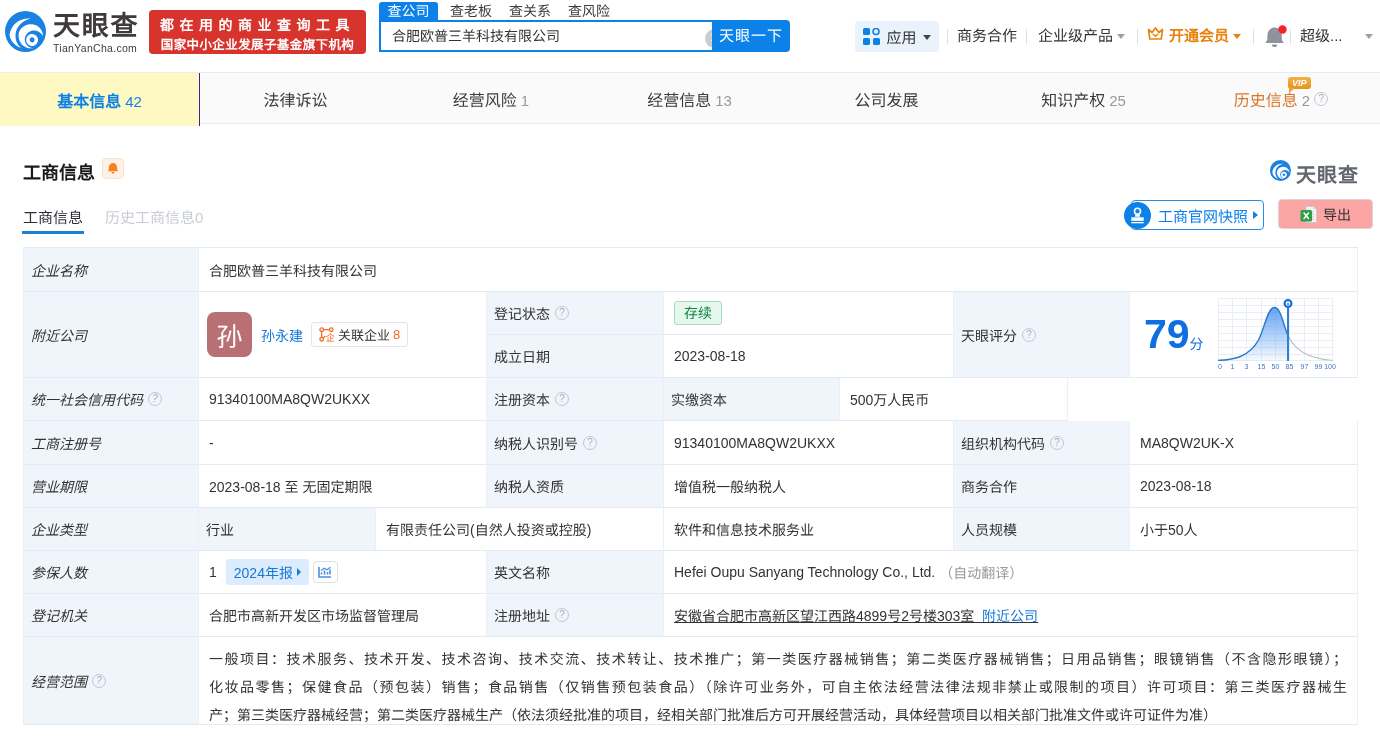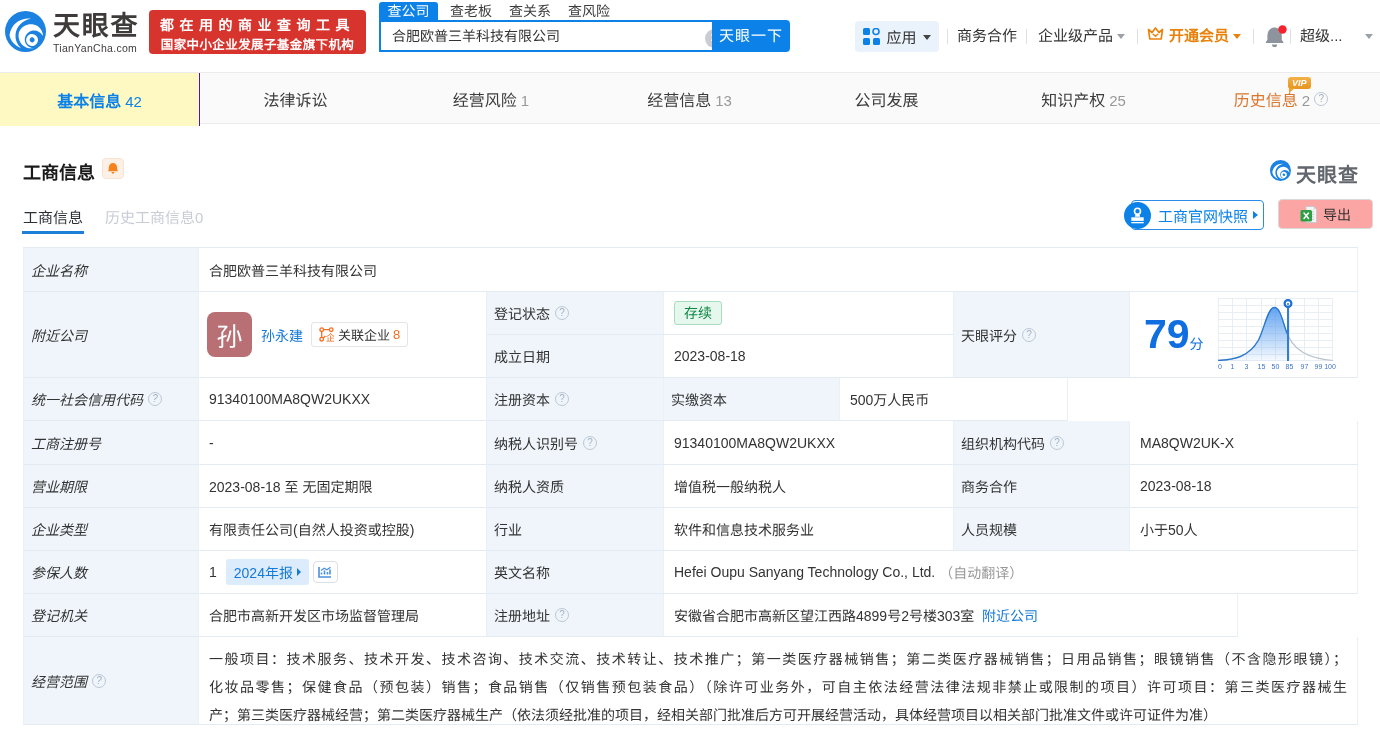--- a/index.html
+++ b/index.html
@@ -267,22 +267,22 @@
     <div class="cell lbl w1 h1">营业期限</div>
     <div class="cell val w2 h1">2023-08-18 至 无固定期限</div>
     <div class="cell lbl w3 h1">纳税人资质</div>
     <div class="cell val w4 h1">增值税一般纳税人</div>
     <div class="cell lbl w5 h1">商务合作</div>
     <div class="cell val w6 h1">2023-08-18</div>
   </div>
 
   <div class="row">
     <div class="cell lbl w1 h1">企业类型</div>
+    <div class="cell lbl w3 h1">行业</div>
     <div class="cell val w2 h1">有限责任公司(自然人投资或控股)</div>
-    <div class="cell lbl w3 h1">行业</div>
     <div class="cell val w4 h1">软件和信息技术服务业</div>
     <div class="cell lbl w5 h1">人员规模</div>
     <div class="cell val w6 h1">小于50人</div>
   </div>
 
   <div class="row">
     <div class="cell lbl w1 h1">参保人数</div>
     <div class="cell val w2 h1">1
       <span style="margin-left:9px;height:26px;background:#ddecfc;border-radius:3px;display:flex;align-items:center;padding:0 8px;color:#1479d7;font-size:14px;">2024年报
         <span style="display:inline-block;width:0;height:0;border-top:4px solid transparent;border-bottom:4px solid transparent;border-left:4.5px solid #1479d7;margin-left:4px;"></span>
@@ -296,21 +296,21 @@
       </span>
     </div>
     <div class="cell lbl w3 h1">英文名称</div>
     <div class="cell val h1" style="width:694px;">Hefei Oupu Sanyang Technology Co., Ltd.&nbsp;<span class="grayt">（自动翻译）</span></div>
   </div>
 
   <div class="row">
     <div class="cell lbl w1 h1">登记机关</div>
     <div class="cell val w2 h1">合肥市高新开发区市场监督管理局</div>
     <div class="cell lbl w3 h1">注册地址<span class="q">?</span></div>
-    <div class="cell val h1" style="width:574px;">安徽省合肥市高新区望江西路4899号2号楼303室&nbsp;&nbsp;<span class="link">附近公司</span></div>
+    <div class="cell val h1" style="width:694px;text-decoration:underline;">安徽省合肥市高新区望江西路4899号2号楼303室&nbsp;&nbsp;<span class="link">附近公司</span></div>
   </div>
 
   <div class="row">
     <div class="cell lbl w1" style="height:88px;">经营范围<span class="q">?</span></div>
     <div class="cell val" style="width:1159px; height:88px; padding-top:8px; line-height:28px; display:block;">
       <div style="text-align:justify; text-align-last:justify;">一般项目：技术服务、技术开发、技术咨询、技术交流、技术转让、技术推广；第一类医疗器械销售；第二类医疗器械销售；日用品销售；眼镜销售（不含隐形眼镜）；</div>
       <div style="text-align:justify; text-align-last:justify;">化妆品零售；保健食品（预包装）销售；食品销售（仅销售预包装食品）（除许可业务外，可自主依法经营法律法规非禁止或限制的项目）许可项目：第三类医疗器械生</div>
       <div>产；第三类医疗器械经营；第二类医疗器械生产（依法须经批准的项目，经相关部门批准后方可开展经营活动，具体经营项目以相关部门批准文件或许可证件为准）</div>
     </div>
   </div>

